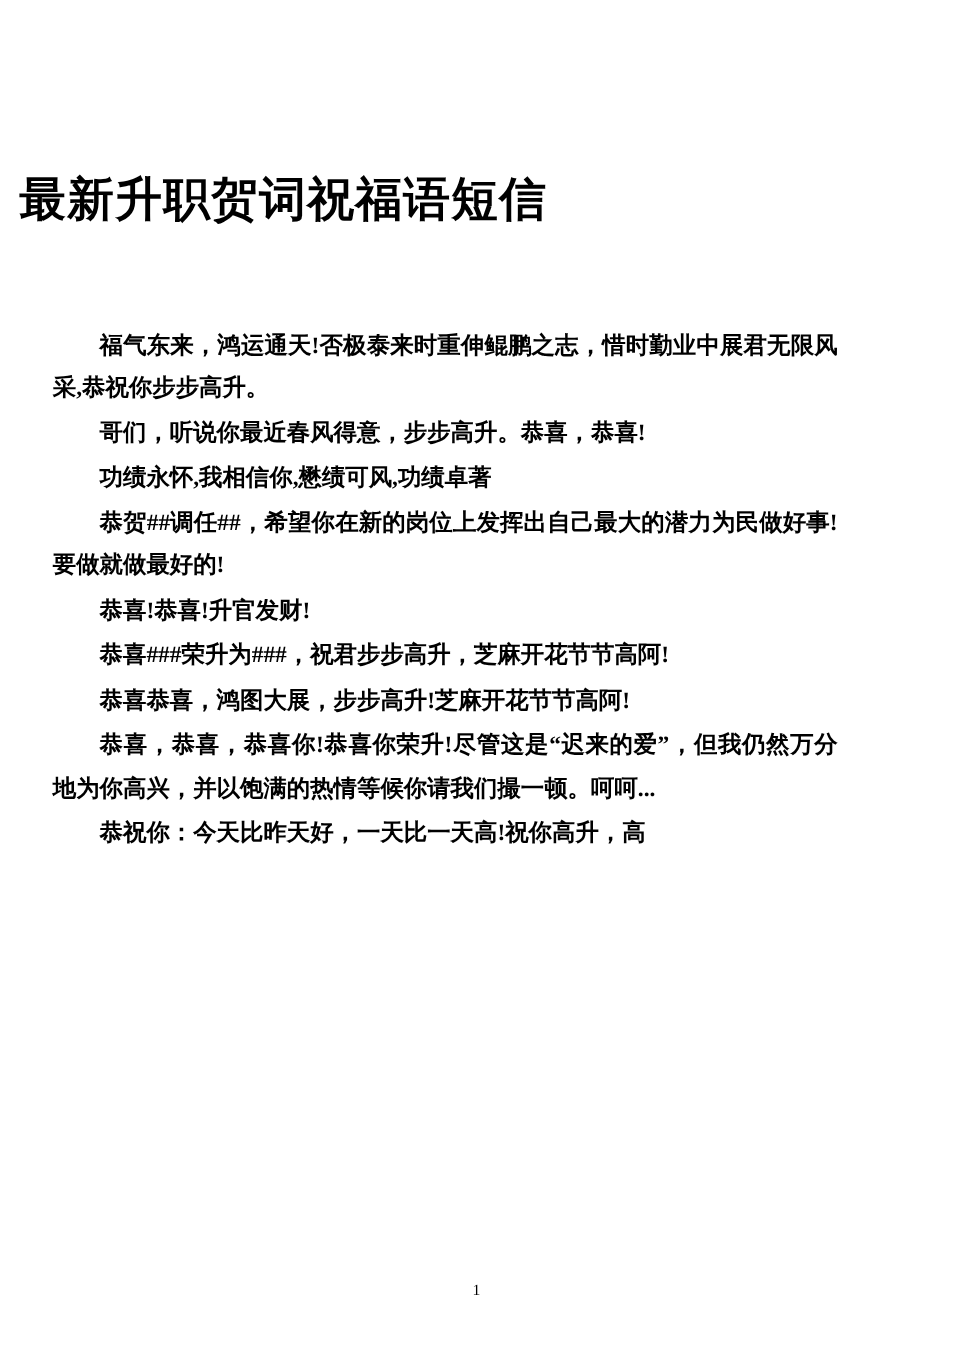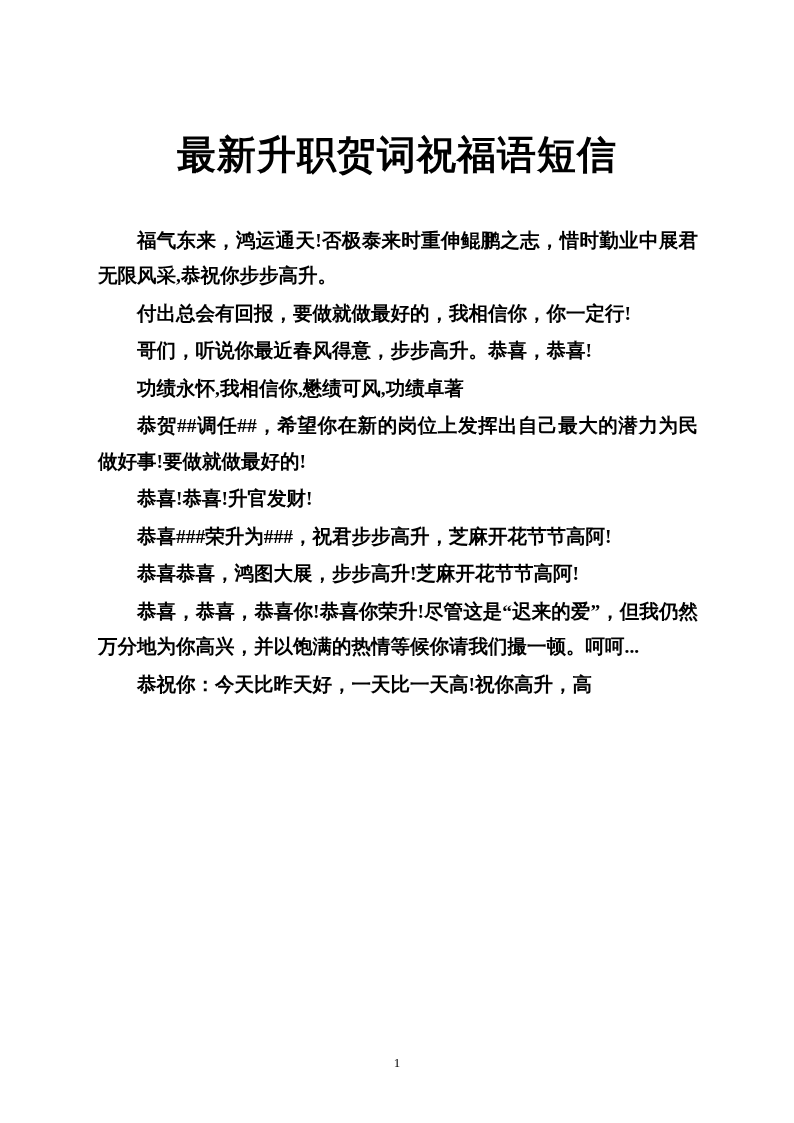--- a/index.html
+++ b/index.html
@@ -16,32 +16,31 @@
     overflow: hidden;
   }
   .page {
     width: 794px;
     height: 1123px;
     box-sizing: border-box;
     padding: 0;
     position: relative;
   }
   .doc-title {
-    text-align: center;
     font-size: 39px;
     font-weight: bold;
     line-height: 1.2;
     letter-spacing: 1px;
-    margin: 4px;
+    margin: 16px;
     padding-top: 128px;
     font-family: "Liberation Serif", "DejaVu Serif", serif;
   }
   .body-block {
-    margin-top: 44px;
-    padding-left: 98px;
+    margin-top: 80px;
+    padding-left: 44px;
     padding-right: 96px;
   }
   .para {
     font-size: 19.5px;
     font-weight: bold;
     line-height: 1.82;
     text-indent: 2em;
     margin: 0 0 2px 0;
     text-align: justify;
     text-justify: inter-ideograph;
@@ -60,21 +59,20 @@
 </style>
 </head>
 <body>
 
 <div class="page">
 
   <h1 class="doc-title">最新升职贺词祝福语短信</h1>
 
   <div class="body-block">
     <p class="para">福气东来，鸿运通天!否极泰来时重伸鲲鹏之志，惜时勤业中展君无限风采,恭祝你步步高升。</p>
-    <p class="para">付出总会有回报，要做就做最好的，我相信你，你一定行!</p>
     <p class="para">哥们，听说你最近春风得意，步步高升。恭喜，恭喜!</p>
     <p class="para">功绩永怀,我相信你,懋绩可风,功绩卓著</p>
     <p class="para">恭贺##调任##，希望你在新的岗位上发挥出自己最大的潜力为民做好事!要做就做最好的!</p>
     <p class="para">恭喜!恭喜!升官发财!</p>
     <p class="para">恭喜###荣升为###，祝君步步高升，芝麻开花节节高阿!</p>
     <p class="para">恭喜恭喜，鸿图大展，步步高升!芝麻开花节节高阿!</p>
     <p class="para">恭喜，恭喜，恭喜你!恭喜你荣升!尽管这是“迟来的爱”，但我仍然万分地为你高兴，并以饱满的热情等候你请我们撮一顿。呵呵...</p>
     <p class="para">恭祝你：今天比昨天好，一天比一天高!祝你高升，高</p>
   </div>
 

